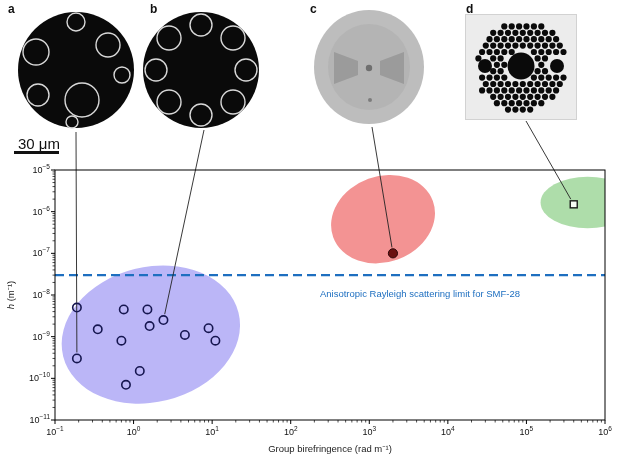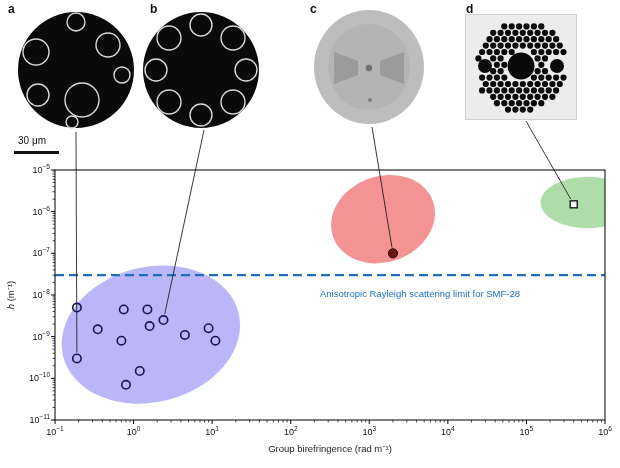--- a/index.html
+++ b/index.html
@@ -1,19 +1,19 @@
 <!DOCTYPE html>
 <html><head>
 <meta charset="utf-8">
 <style>
   html,body{margin:0;padding:0;background:#fff;font-family:"Liberation Sans",sans-serif;}
   .canvas{position:relative;width:620px;height:468px;background:#ffffff;overflow:hidden;}
   .panel-label{position:absolute;top:2px;font-weight:bold;font-size:12px;color:#111;z-index:5;}
   .fiber{position:absolute;z-index:4;}
-  .scalebar-text{position:absolute;left:18px;top:135px;font-size:10px;color:#111;z-index:5;}
+  .scalebar-text{position:absolute;left:18px;top:135px;font-size:15px;color:#111;z-index:5;}
   .scalebar-line{position:absolute;left:14px;top:151px;width:45px;height:3px;background:#111;z-index:5;}
   #plot-svg{position:absolute;left:0;top:0;z-index:2;}
   svg text{font-family:"Liberation Sans",sans-serif;}
 </style>
 </head>
 <body>
 
 <div class="canvas">
 
   <div class="panel-label" style="left:8px">a</div>

